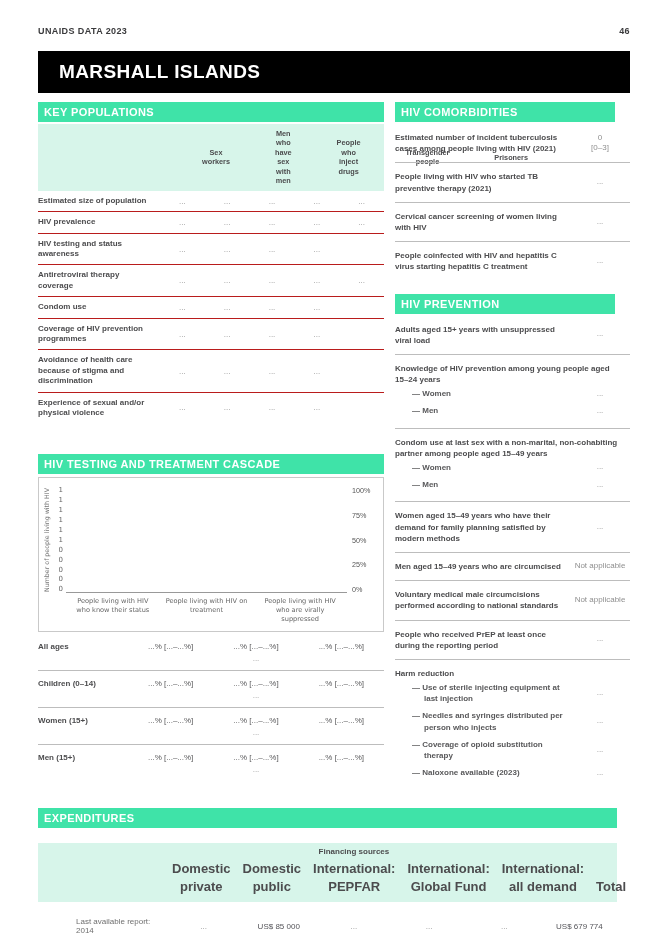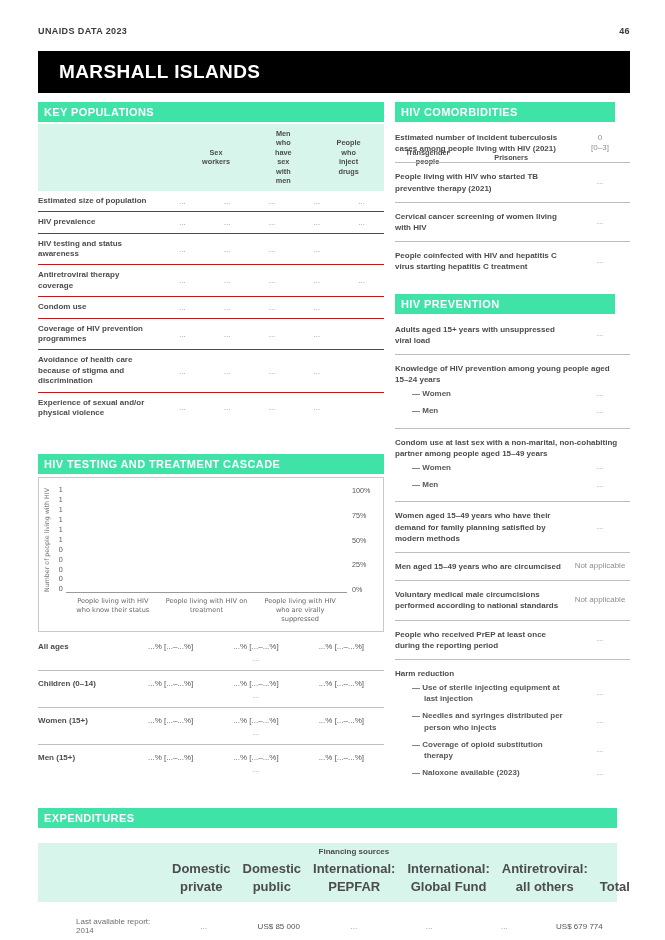--- a/index.html
+++ b/index.html
@@ -363,21 +363,21 @@
       <div class="exp-grid">
         <div></div>
         <div class="fin-label">Financing sources</div>
       </div>
       <div class="exp-grid">
         <div></div>
         <div class="exp-colh">Domestic private</div>
         <div class="exp-colh">Domestic public</div>
         <div class="exp-colh">International: PEPFAR</div>
         <div class="exp-colh">International: Global Fund</div>
-        <div class="exp-colh">Antiretroviral: all others</div>
+        <div class="exp-colh">International: all demand</div>
         <div class="exp-colh">Total</div>
       </div>
     </div>
     <div class="exp-grid exp-datarow">
       <div class="exp-rowlabel">Last available report: 2014</div>
       <div class="exp-val">...</div>
       <div class="exp-val money">US$ 85 000</div>
       <div class="exp-val">...</div>
       <div class="exp-val">...</div>
       <div class="exp-val">...</div>

